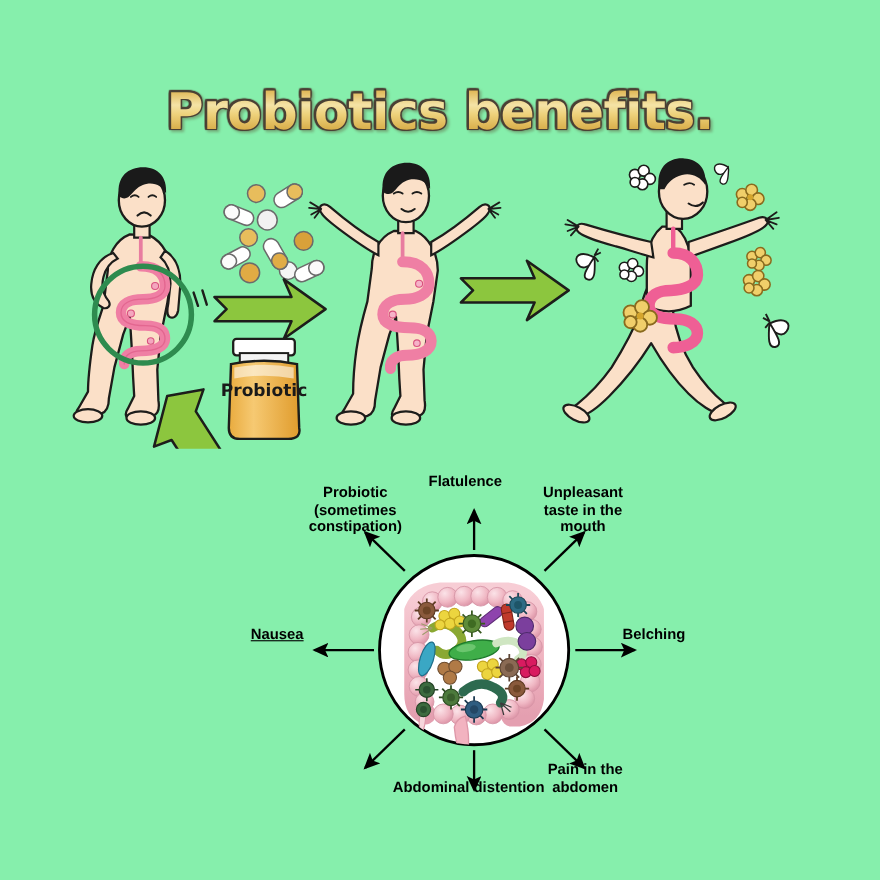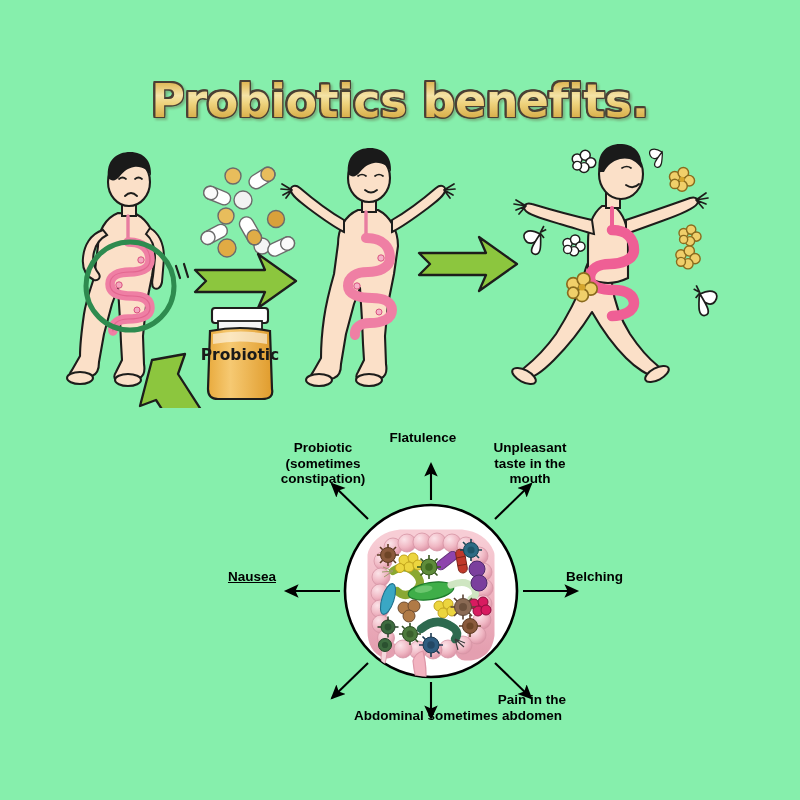--- a/index.html
+++ b/index.html
@@ -617,18 +617,18 @@
 
     <div class="lbl c" id="lbl-diarrhea">Probiotic
 (sometimes
 constipation)</div>
     <div class="lbl c" id="lbl-flatulence">Flatulence</div>
     <div class="lbl c" id="lbl-taste">Unpleasant
 taste in the
 mouth</div>
     <div class="lbl r" id="lbl-nausea">Nausea</div>
     <div class="lbl l" id="lbl-belching">Belching</div>
-    <div class="lbl c" id="lbl-distension">Abdominal sometimes</div>
+    <div class="lbl c" id="lbl-distension">Abdominal distention</div>
     <div class="lbl c" id="lbl-pain">Pain in the
 abdomen</div>
   </div>
 
 </div>
 
 </body></html>

